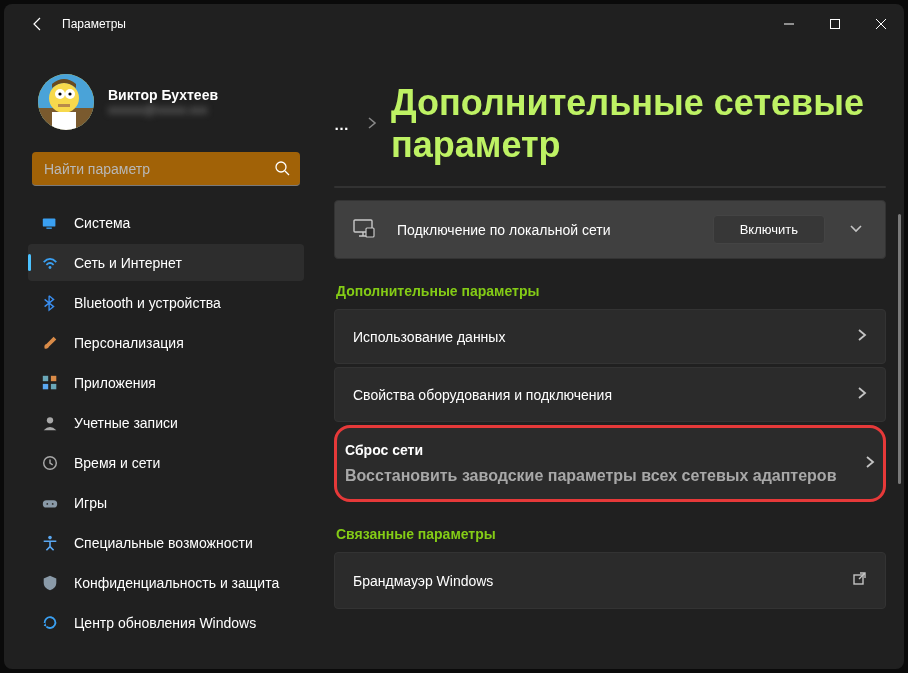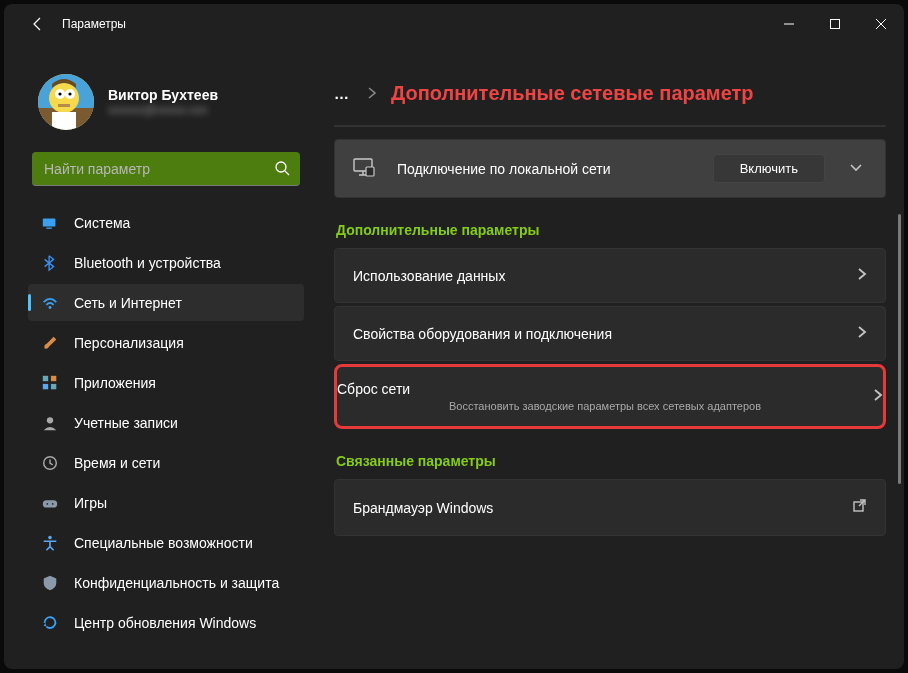--- a/index.html
+++ b/index.html
@@ -70,21 +70,21 @@
     font-size: 12px; color: #888;
     filter: blur(3px);
     user-select: none;
   }
   .search {
     position: relative;
     margin: 0 4px 18px 4px;
   }
   .search input {
     width: 100%; height: 34px;
-    background: #4d7c0f;
+    background: #a16207;
     border: none;
     border-bottom: 1px solid #7a7a7a;
     border-radius: 4px;
     padding: 0 36px 0 12px;
     color: #fff; font-size: 14px;
     outline: none;
   }
   .search input::placeholder { color: #b8b8b8; }
   .search .search-icon {
     position: absolute; right: 10px; top: 8px;
@@ -127,21 +127,21 @@
     overflow-y: auto;
     padding-right: 18px;
   }
   .breadcrumb {
     display: flex; align-items: center;
     padding-top: 38px;
     margin-bottom: 20px;
   }
   .bc-ellipsis { color: #fff; font-size: 15px; font-weight: 700; letter-spacing: 2px; cursor: pointer; }
   .bc-chevron { margin: 0 14px 0 16px; color: #888; font-size: 14px; }
-  .page-title { font-size: 20px; font-weight: 600; color: #ef4444; }
+  .page-title { font-size: 36px; font-weight: 600; color: #bef264; }
   .thin-line { height: 2px; background: #323232; border-radius: 2px; margin-bottom: 12px; }
   .card {
     background: #404040;
     border: 1px solid #333;
     border-radius: 4px;
     display: flex; align-items: center;
     padding: 14px 18px;
     margin-bottom: 4px;
     cursor: pointer;
   }
@@ -168,27 +168,28 @@
     background: #2b2b2b;
     border: 1px solid #333;
     border-radius: 4px;
     display: flex; align-items: center;
     padding: 18px 18px;
     margin-bottom: 3px;
     cursor: pointer;
   }
   .list-row .row-text { flex: 1; }
   .row-title { font-size: 14px; color: #fff; }
-  .row-sub { font-size: 11px; color: #a8a8a8; margin-top: 3px; text-align: center; }
+  .row-sub { font-size: 16px; color: #a8a8a8; margin-top: 9px; }
   .row-chevron { color: #c4c4c4; font-size: 14px; }
   .row-ext { color: #c4c4c4; }
   .highlighted {
     border: 3px solid #e63939;
-    border-radius: 8px;
-    padding: 14px 0;
+    border-radius: 16px;
+    padding: 14px 8px;
+    font-weight: bold;
   }
   
   .scrollbar-track {
     position: absolute; right: 3px; top: 130px;
     width: 4px; height: 430px;
   }
   .scrollbar-thumb {
     position: absolute; right: 0; top: 80px;
     width: 3px; height: 270px;
     background: #7a7a7a;
@@ -264,37 +265,37 @@
       <ul class="nav" id="nav">
           <li class="nav-item">
             <span class="nav-icon">
               <svg width="18" height="18" viewBox="0 0 20 20">
                 <rect x="2" y="5" width="14" height="9" rx="1" fill="#3aa0f2"></rect>
                 <rect x="6" y="15" width="6" height="1.5" fill="#3aa0f2"></rect>
               </svg>
             </span>
             <span class="nav-label">Система</span>
           </li>
-          <li class="nav-item">
-            <span class="nav-icon">
-              <svg width="18" height="18" viewBox="0 0 20 20">
-                <path d="M9 2 L14 6 L9 10 L14 14 L9 18 V2 M4 6 L14 14 M4 14 L14 6" stroke="#3a8ff2" stroke-width="1.5" fill="none"></path>
-              </svg>
-            </span>
-            <span class="nav-label">Bluetooth и устройства</span>
-          </li>
           <li class="nav-item active">
             <span class="nav-icon">
               <svg width="18" height="18" viewBox="0 0 20 20">
                 <path d="M3 9 Q10 2 17 9" stroke="#3aa0f2" stroke-width="2" fill="none"></path>
                 <path d="M6 12 Q10 8 14 12" stroke="#3aa0f2" stroke-width="2" fill="none"></path>
                 <circle cx="10" cy="15" r="1.6" fill="#3aa0f2"></circle>
               </svg>
             </span>
             <span class="nav-label">Сеть и Интернет</span>
+          </li>
+          <li class="nav-item">
+            <span class="nav-icon">
+              <svg width="18" height="18" viewBox="0 0 20 20">
+                <path d="M9 2 L14 6 L9 10 L14 14 L9 18 V2 M4 6 L14 14 M4 14 L14 6" stroke="#3a8ff2" stroke-width="1.5" fill="none"></path>
+              </svg>
+            </span>
+            <span class="nav-label">Bluetooth и устройства</span>
           </li>
           <li class="nav-item">
             <span class="nav-icon">
               <svg width="18" height="18" viewBox="0 0 20 20">
                 <path d="M4 16 Q3 12 6 11 L14 3 L17 6 L9 14 Q8 17 4 16" fill="#d98b48"></path>
               </svg>
             </span>
             <span class="nav-label">Персонализация</span>
           </li>
           <li class="nav-item">

